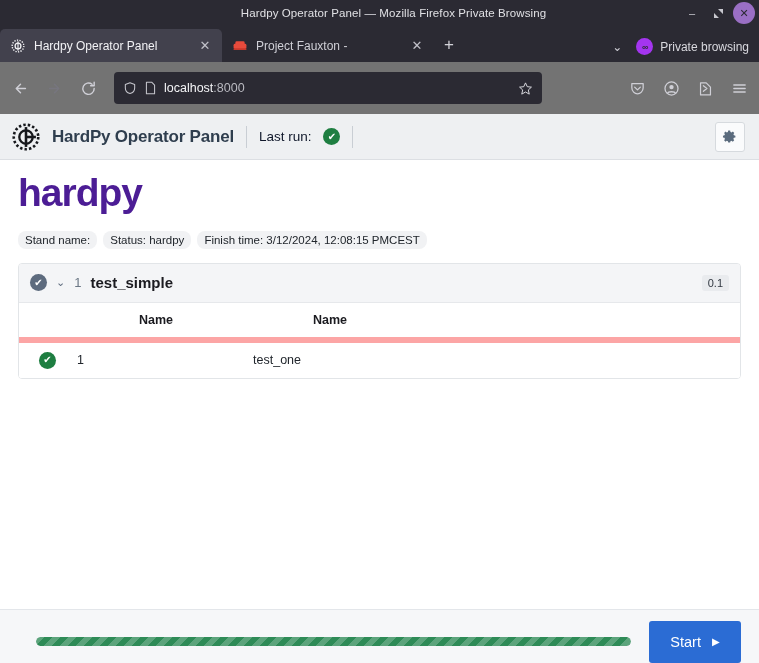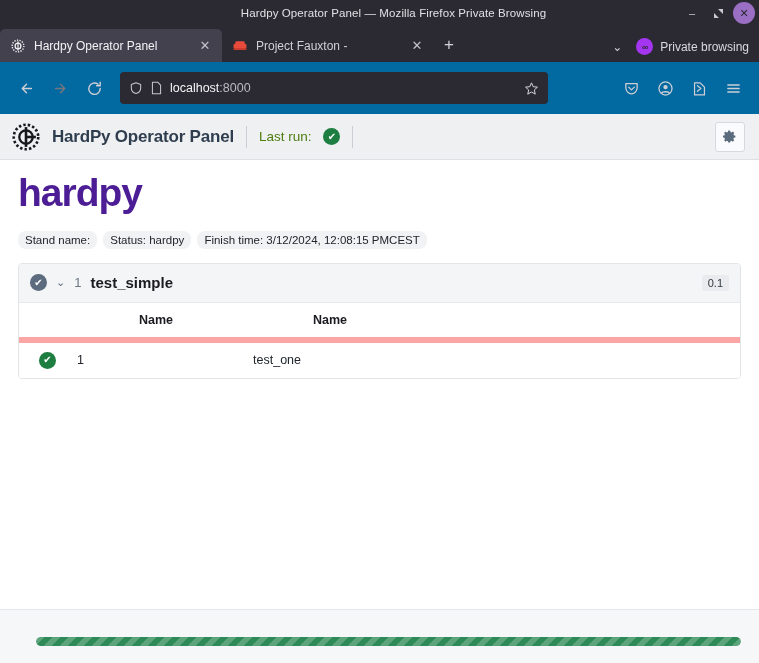--- a/index.html
+++ b/index.html
@@ -98,24 +98,24 @@
   .pb-badge { display: flex; align-items: center; gap: 7px; color: #d9d9df; font-size: 12px; }
   .pb-mask {
     width: 17px; height: 17px; border-radius: 50%;
     background: #a435f0;
     display: flex; align-items: center; justify-content: center;
     color: #2b2a33; font-size: 9px; font-weight: bold; letter-spacing: -1px;
   }
 
   .navbar {
     height: 52px;
-    background: #0369a1;
-    display: flex;
-    align-items: center;
-    padding: 0 10px;
+    background: #737373;
+    display: flex;
+    align-items: center;
+    padding: 0 4px;
     gap: 2px;
   }
   .navbtn {
     width: 32px; height: 32px;
     display: flex; align-items: center; justify-content: center;
     color: #cfcfd6;
     border-radius: 4px;
   }
   .navbtn.disabled { color: #77767f; }
   .urlbar {
@@ -154,21 +154,21 @@
     gap: 12px;
   }
   .logo { width: 28px; height: 28px; flex: 0 0 28px; }
   .app-title {
     font-size: 17px;
     font-weight: bold;
     color: #2f3e4e;
     letter-spacing: -0.2px;
   }
   .vdiv { width: 1px; height: 22px; background: #c9ced4; }
-  .lastrun-label { font-size: 13.5px; color: #4d7c0f; }
+  .lastrun-label { font-size: 13.5px; color: #0f172a; }
   .check-green {
     width: 17px; height: 17px; border-radius: 50%;
     background: #1e7e41;
     display: flex; align-items: center; justify-content: center;
     color: #fff; font-size: 10px; line-height: 1;
   }
   .gear-btn {
     margin-left: auto;
     width: 30px; height: 30px;
     background: #fafbfc;
@@ -475,15 +475,19 @@
         </tbody>
       </table>
     </div>
 
   </div>
 
   <div class="app-footer">
     <div class="progress-track">
       <div class="progress-fill" style="width: 100%;"></div>
     </div>
+    <div class="start-btn">
+      <span>Start</span>
+      <span class="start-arrow">▶</span>
+    </div>
   </div>
 
 </div>
 
 </body></html>

